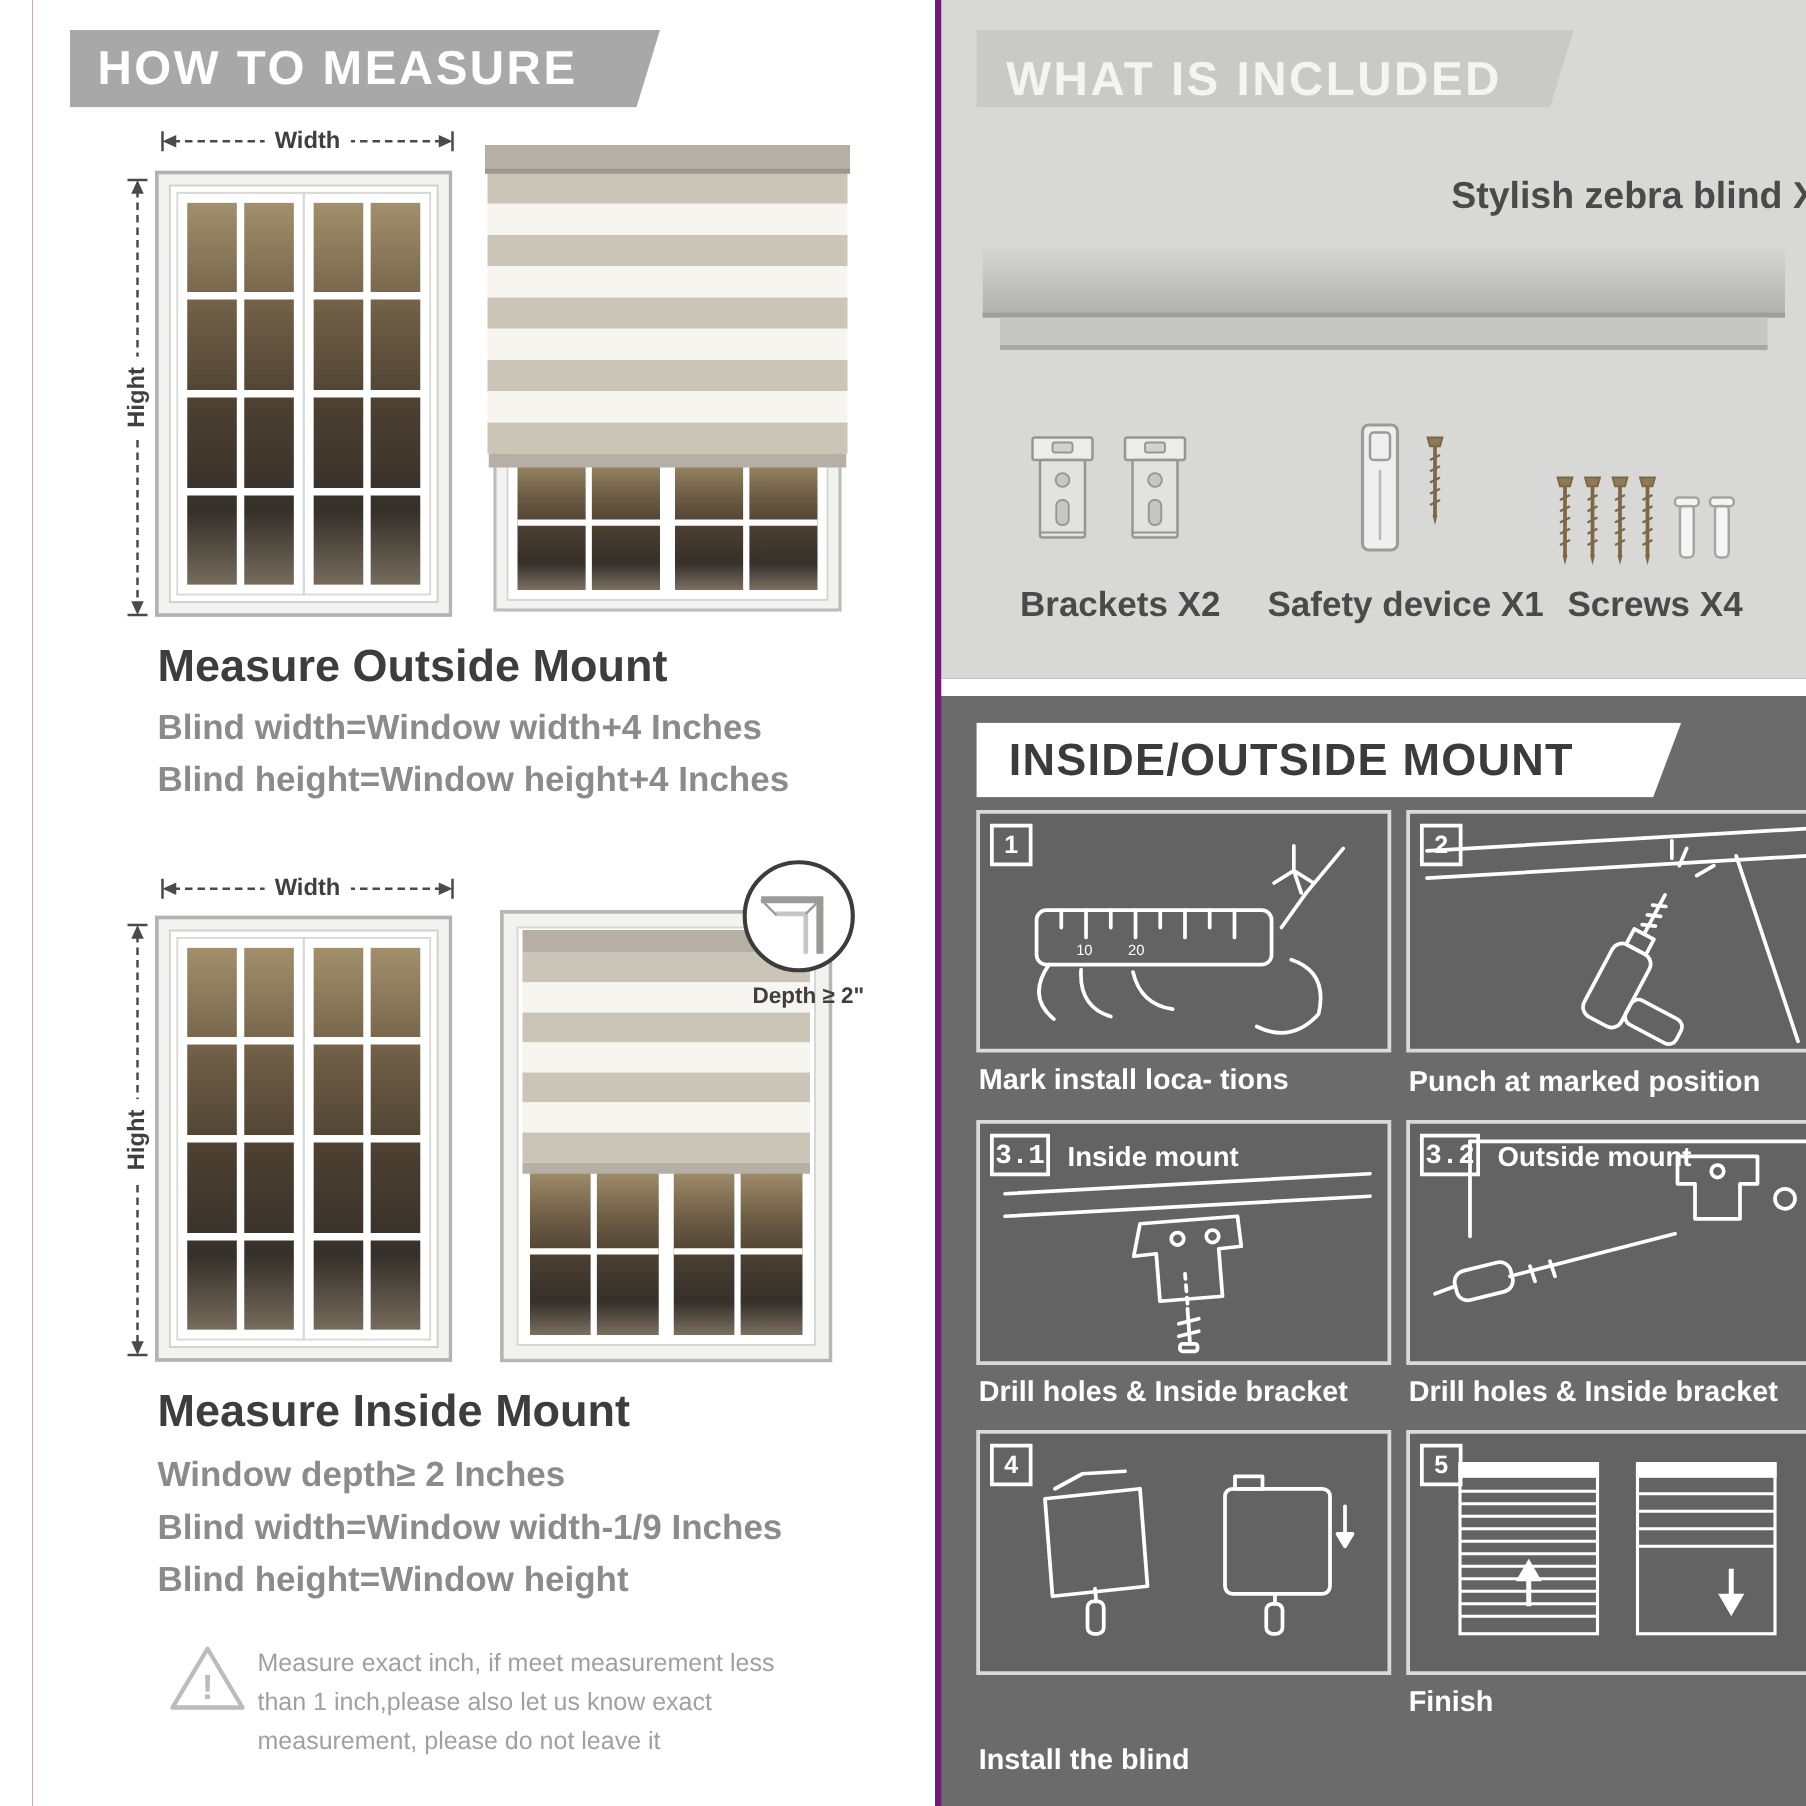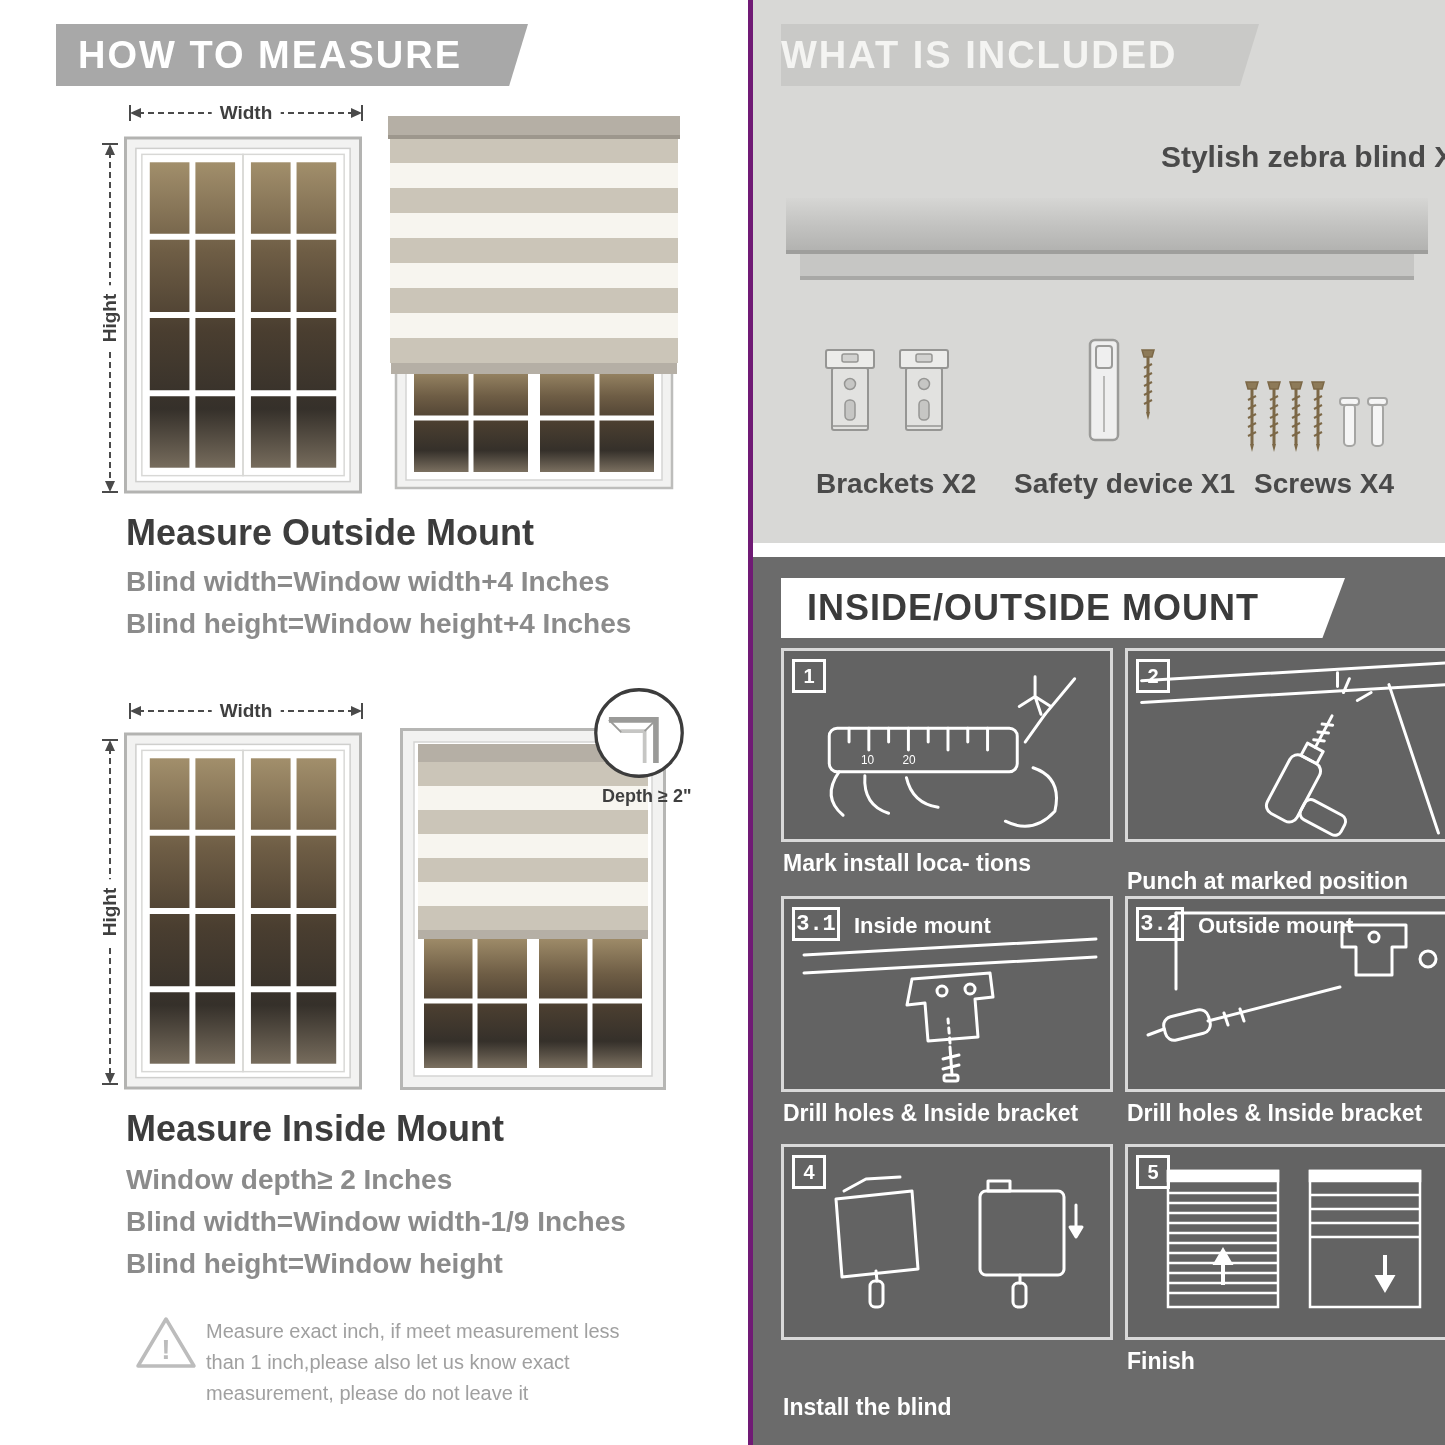--- a/index.html
+++ b/index.html
@@ -222,21 +222,21 @@
 
     <svg class="abs" width="64" height="58" viewBox="0 0 64 58" style="left:108px;top:1314px;">
       <path d="M32,5 L60,52 H4 Z" fill="none" stroke="#bcbcbc" stroke-width="3.5" stroke-linejoin="round"></path>
       <text x="32" y="45" text-anchor="middle" fill="#bcbcbc" font-size="28" font-weight="bold">!</text>
     </svg>
     <div class="abs" style="left:180px;top:1316px;width:445px;font-size:20px;color:#a0a0a0;line-height:1.55;">Measure exact inch, if meet measurement less than 1 inch,please also let us know exact measurement, please do not leave it</div>
   </div>
 
   <div class="abs" style="left:727px;top:0;width:718px;height:543px;background:#d8d8d6;">
 
-    <div class="abs banner slant" style="left:28px;top:24px;width:478px;height:62px;background:#c9c9c7;color:#f4f4f2;font-size:38px;">
+    <div class="abs banner slant" style="left:28px;top:24px;width:478px;height:62px;background:#c9c9c7;color:#f4f4f2;font-size:38px;padding-left:24px;align-items:flex-end;">
       <span>WHAT IS INCLUDED</span>
     </div>
 
     <div class="abs" style="left:0;top:140px;width:718px;text-align:right;font-size:30px;font-weight:bold;color:#4a4a4a;">Stylish zebra blind X1</div>
 
     <svg class="abs" width="642" height="86" viewBox="0 0 642 86" style="left:33px;top:198px;">
       <rect x="0" y="0" width="642" height="56" fill="url(#rail)"></rect>
       <rect x="0" y="52" width="642" height="4" fill="#9e9e9c"></rect>
       <rect x="14" y="56" width="614" height="26" fill="#c6c6c4"></rect>
       <rect x="14" y="78" width="614" height="4" fill="#a8a8a6"></rect>
@@ -321,21 +321,21 @@
             <line x1="95" y1="-5" x2="99" y2="5"></line>
             <line x1="104" y1="-5" x2="108" y2="5"></line>
             <rect x="10" y="17" width="22" height="46" rx="7"></rect>
           </g>
           <path d="M216,42 l6,-14 m8,22 l14,-8 m-34,-6 l0,-14"></path>
         </g>
       </svg>
     </div>
 
     <div class="cap" style="left:30px;top:293px;">Mark install loca- tions</div>
-    <div class="cap" style="left:374px;top:311px;">Punch at  marked position</div>
+    <div class="cap" style="left:374px;top:295px;">Punch at  marked position</div>
 
     <div class="panel" style="left:28px;top:339px;width:332px;height:196px;">
       <div class="badge wide">3.1</div>
       <div class="step-label" style="left:70px;">Inside mount</div>
       <svg viewBox="0 0 326 190">
         <g stroke="#fff" fill="none" stroke-width="3" stroke-linecap="round" stroke-linejoin="round">
           <line x1="20" y1="56" x2="312" y2="40"></line>
           <line x1="20" y1="74" x2="312" y2="58"></line>
           <path d="M128,80 l78,-6 l3,24 l-18,2 l3,38 l-50,4 l-3,-38 l-18,2 z"></path>
           <circle cx="158" cy="92" r="5"></circle>

